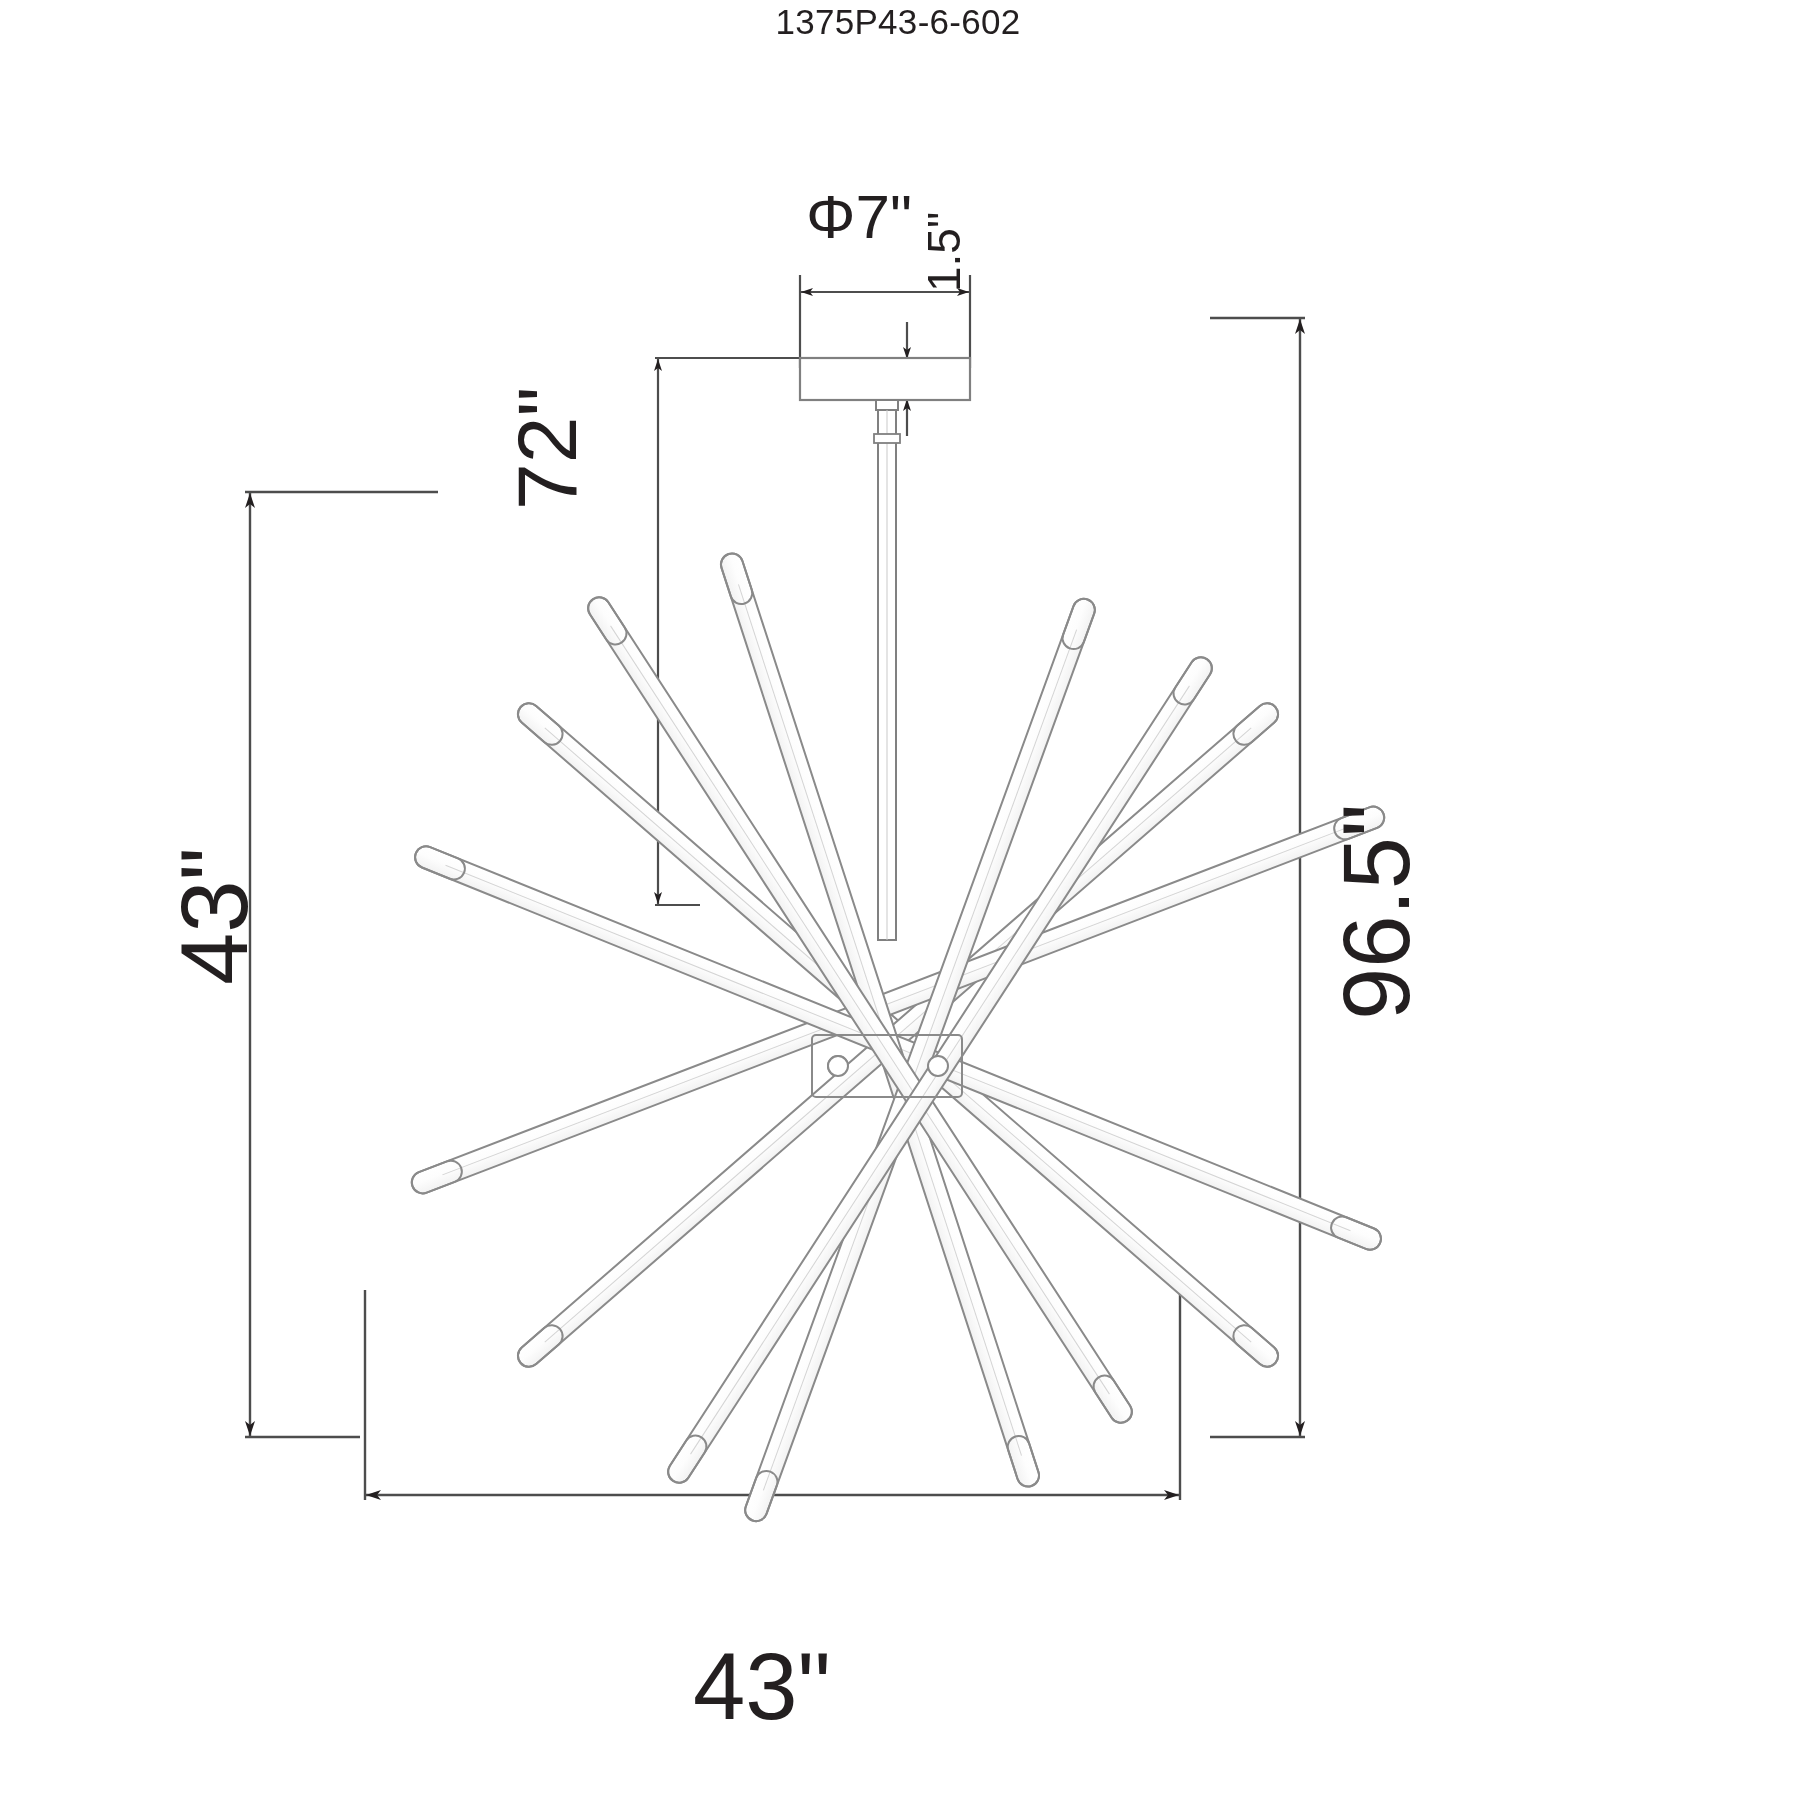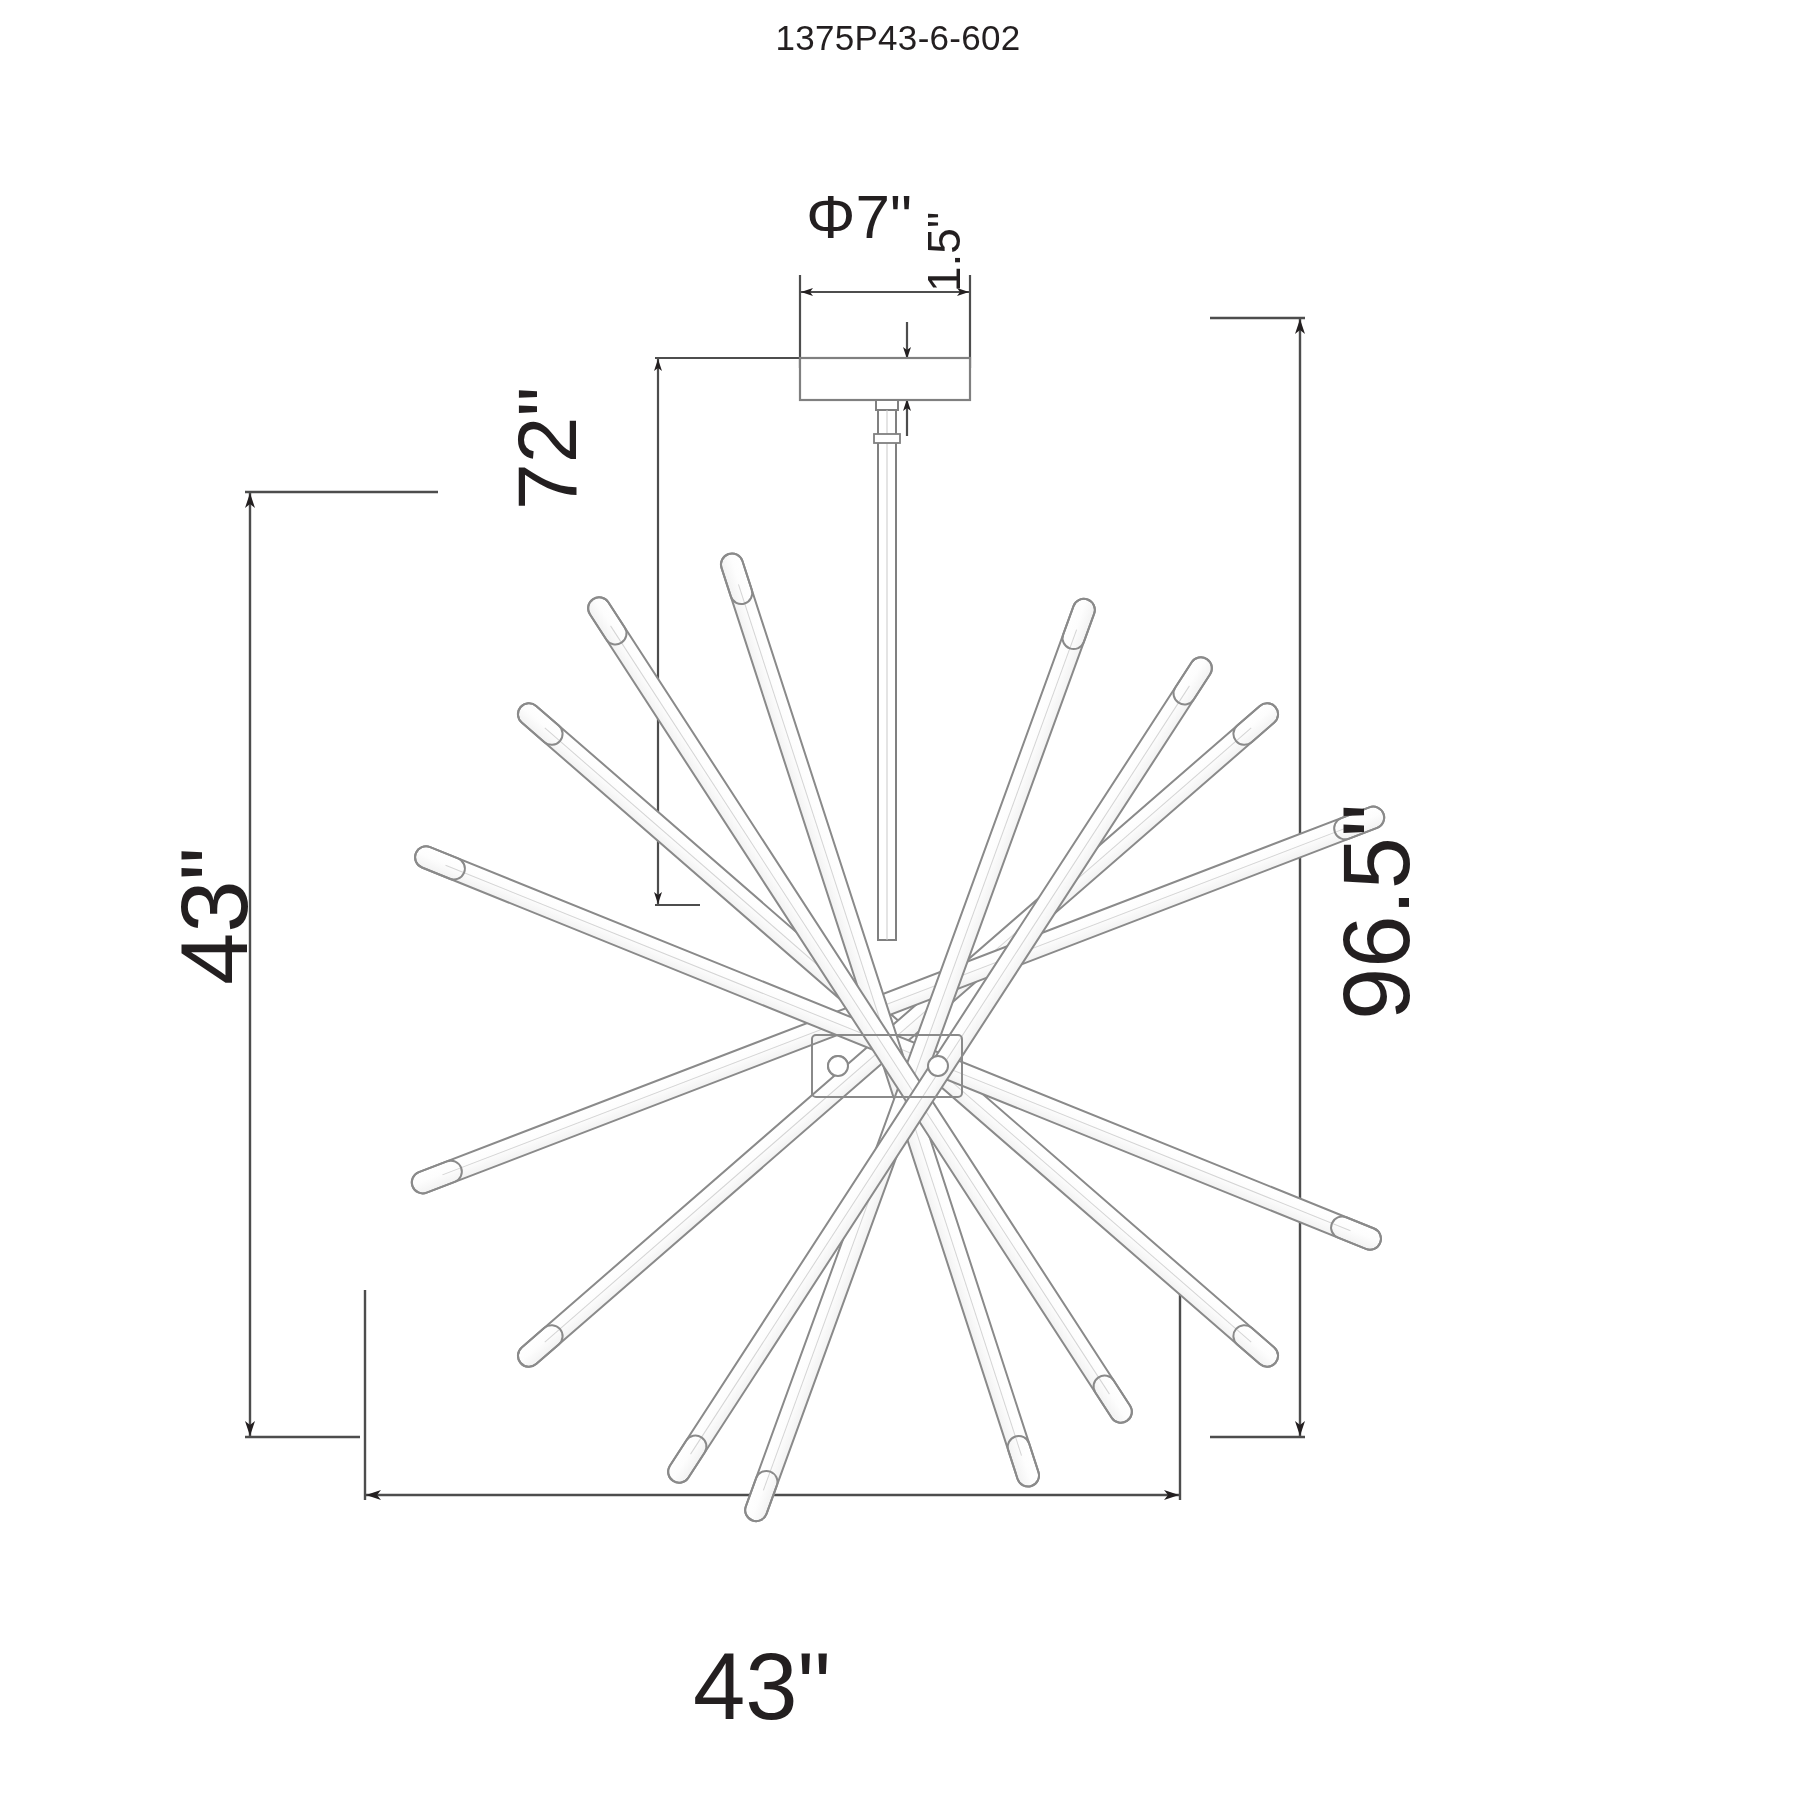--- a/index.html
+++ b/index.html
@@ -20,21 +20,21 @@
     overflow: hidden;
   }
   #sheet svg {
     position: absolute;
     left: 0;
     top: 0;
   }
   .title {
     position: absolute;
     left: 0;
-    top: 18px;
+    top: 2px;
     width: 1796px;
     text-align: center;
     font-size: 35px;
     letter-spacing: 0.3px;
     color: #231f20;
     font-family: "Liberation Sans", sans-serif;
   }
   .dimlabel {
     position: absolute;
     font-family: "Liberation Sans", sans-serif;

